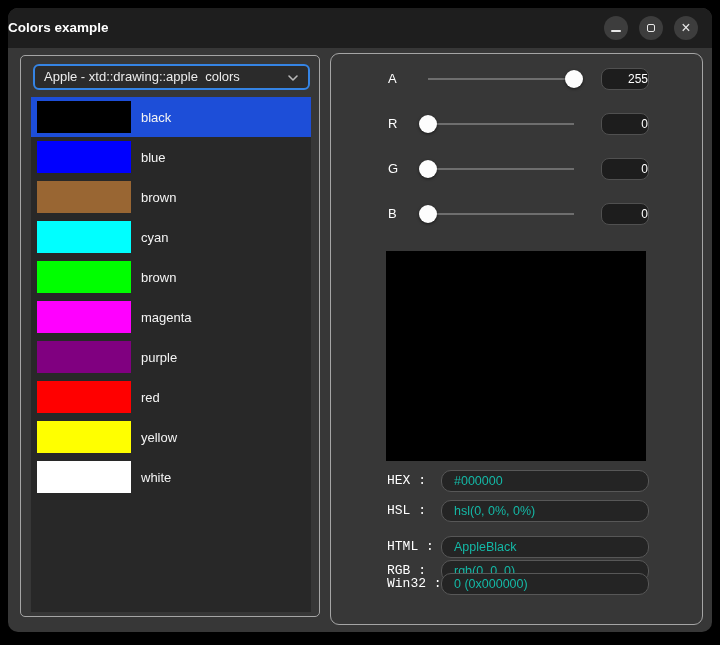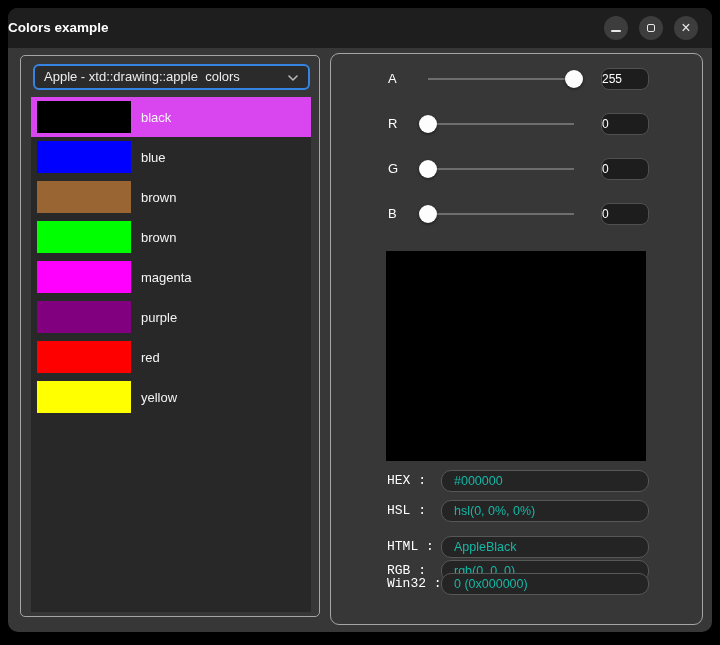--- a/index.html
+++ b/index.html
@@ -25,40 +25,40 @@
                 border:1px solid #a5a5a5; border-radius:5px; }
   .combo { position:absolute; left:12px; top:8px; width:277px; height:26px; box-sizing:border-box;
            border:2px solid #3584e4; border-radius:6px; background:#2b2b2b; }
   .combo-text { position:absolute; left:9px; top:1px; line-height:20px; color:#ececec;
                 font-size:13px; white-space:pre; }
   .combo-chevron { position:absolute; right:8px; top:5px; color:#b8b8b8; }
 
   .color-list { position:absolute; left:10px; top:41px; width:280px; height:515px;
                 background:#282828; overflow:hidden; }
   .color-item { height:40px; display:flex; align-items:center; }
-  .color-item.selected { background:#d946ef; }
+  .color-item.selected { background:#1d4ed8; }
   .swatch { width:94px; height:32px; margin-left:6px; flex:none; }
   .color-label { margin-left:10px; color:#f4f4f4; font-size:13px; }
 
   
   .right-panel { position:absolute; left:322px; top:45px; width:371px; height:570px;
                  border:1px solid #a5a5a5; border-radius:9px; }
 
   .slider-row { position:absolute; left:0; width:100%; height:24px; }
   .slider-row:nth-of-type(1) { top:13px; }
   .slider-row:nth-of-type(2) { top:58px; }
   .slider-row:nth-of-type(3) { top:103px; }
   .slider-row:nth-of-type(4) { top:148px; }
   .slider-label { position:absolute; left:57px; top:4px; color:#ffffff; font-size:13px; }
   .track { position:absolute; left:97px; top:11px; width:146px; height:2px; background:#6e6e6e; }
   .thumb { position:absolute; top:3px; width:18px; height:18px; border-radius:50%;
            background:#fdfdfd; box-shadow:0 1px 3px rgba(0,0,0,.55); }
   .value-box { position:absolute; left:270px; top:1px; width:48px; height:22px; box-sizing:border-box;
                background:#1d1d1d; border:1px solid #505050; border-radius:8px;
-               color:#ffffff; font-size:12px; text-align:left; line-height:20px; }
+               color:#ffffff; font-size:12px; text-align:right; line-height:20px; }
 
   .preview { position:absolute; left:55px; top:197px; width:260px; height:210px; background:#000; }
 
   .field-row { position:absolute; left:0; width:100%; height:24px; }
   .field-row:nth-of-type(1) { top:415px; }
   .field-row:nth-of-type(2) { top:445px; }
   .field-row:nth-of-type(3) { top:481px; }
   .field-row:nth-of-type(4) { top:505px; }
   .field-row:nth-of-type(5) { top:518px; }
   .field-label { position:absolute; left:56px; top:4px; color:#ffffff; font-size:13px;font-family:Liberation Mono, monospace; }
@@ -105,20 +105,24 @@
   <div class="color-item">
     <span class="swatch" style="background: rgb(0, 0, 255);"></span>
     <span class="color-label">blue</span>
   </div>
 
   <div class="color-item">
     <span class="swatch" style="background: rgb(153, 102, 51);"></span>
     <span class="color-label">brown</span>
   </div>
 
+  <div class="color-item">
+    <span class="swatch" style="background: rgb(0, 255, 255);"></span>
+    <span class="color-label">cyan</span>
+  </div>
 
   <div class="color-item">
     <span class="swatch" style="background: rgb(0, 255, 0);"></span>
     <span class="color-label">brown</span>
   </div>
 
   <div class="color-item">
     <span class="swatch" style="background: rgb(255, 0, 255);"></span>
     <span class="color-label">magenta</span>
   </div>
@@ -132,20 +136,24 @@
   <div class="color-item">
     <span class="swatch" style="background: rgb(255, 0, 0);"></span>
     <span class="color-label">red</span>
   </div>
 
   <div class="color-item">
     <span class="swatch" style="background: rgb(255, 255, 0);"></span>
     <span class="color-label">yellow</span>
   </div>
 
+  <div class="color-item">
+    <span class="swatch" style="background: rgb(255, 255, 255);"></span>
+    <span class="color-label">white</span>
+  </div>
 </div>
   </div>
 
   <div class="right-panel">
     <div id="sliders">
   <div class="slider-row">
     <span class="slider-label">A</span>
     <div class="track"></div>
     <div class="thumb" style="left: 234px;"></div>
     <div class="value-box">255</div>

